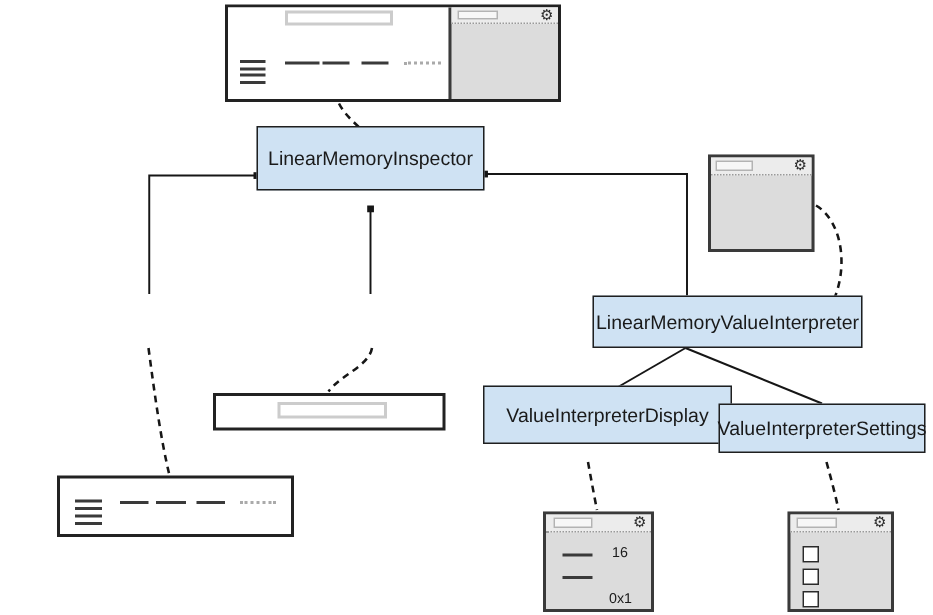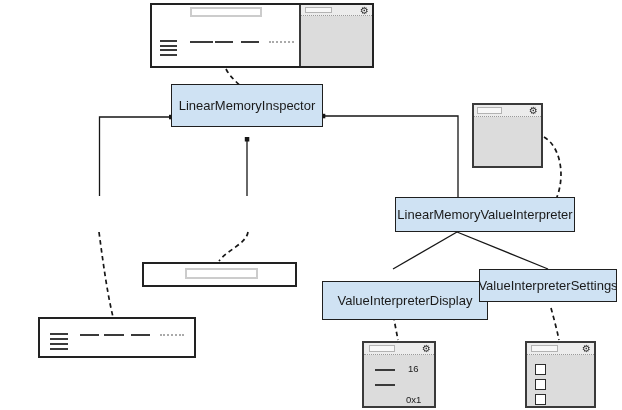--- a/index.html
+++ b/index.html
@@ -76,21 +76,21 @@
     <path class="dashed" d="M 392 308 C 394 319 396 330 398 340"></path>
     <path class="dashed" d="M 551 308 C 554 319 557 330 559 340"></path>
   </svg>
 
   <div class="node" style="left:171px; top:84px; width:152px; height:43px;">
     <span>LinearMemoryInspector</span>
   </div>
   <div class="node" style="left:367px; top:197px; width:180px; height:35px;margin-left:28px;">
     <span>LinearMemoryValueInterpreter</span>
   </div>
-  <div class="node" style="left:322px; top:281px; width:166px; height:39px;">
+  <div class="node" style="left:322px; top:257px; width:166px; height:39px;">
     <span>ValueInterpreterDisplay</span>
   </div>
   <div class="node" style="left:479px; top:269px; width:138px; height:33px;">
     <span>ValueInterpreterSettings</span>
   </div>
 
   <div id="top-mockup" class="mock white-card" style="left:150px; top:3px; width:224px; height:65px;">
     <div class="left-pane">
       <div class="big-input" style="left:38px; top:2px; width:72px; height:10px;"></div>
       <div class="hline" style="left:8px;  top:35px; width:17px;"></div>

